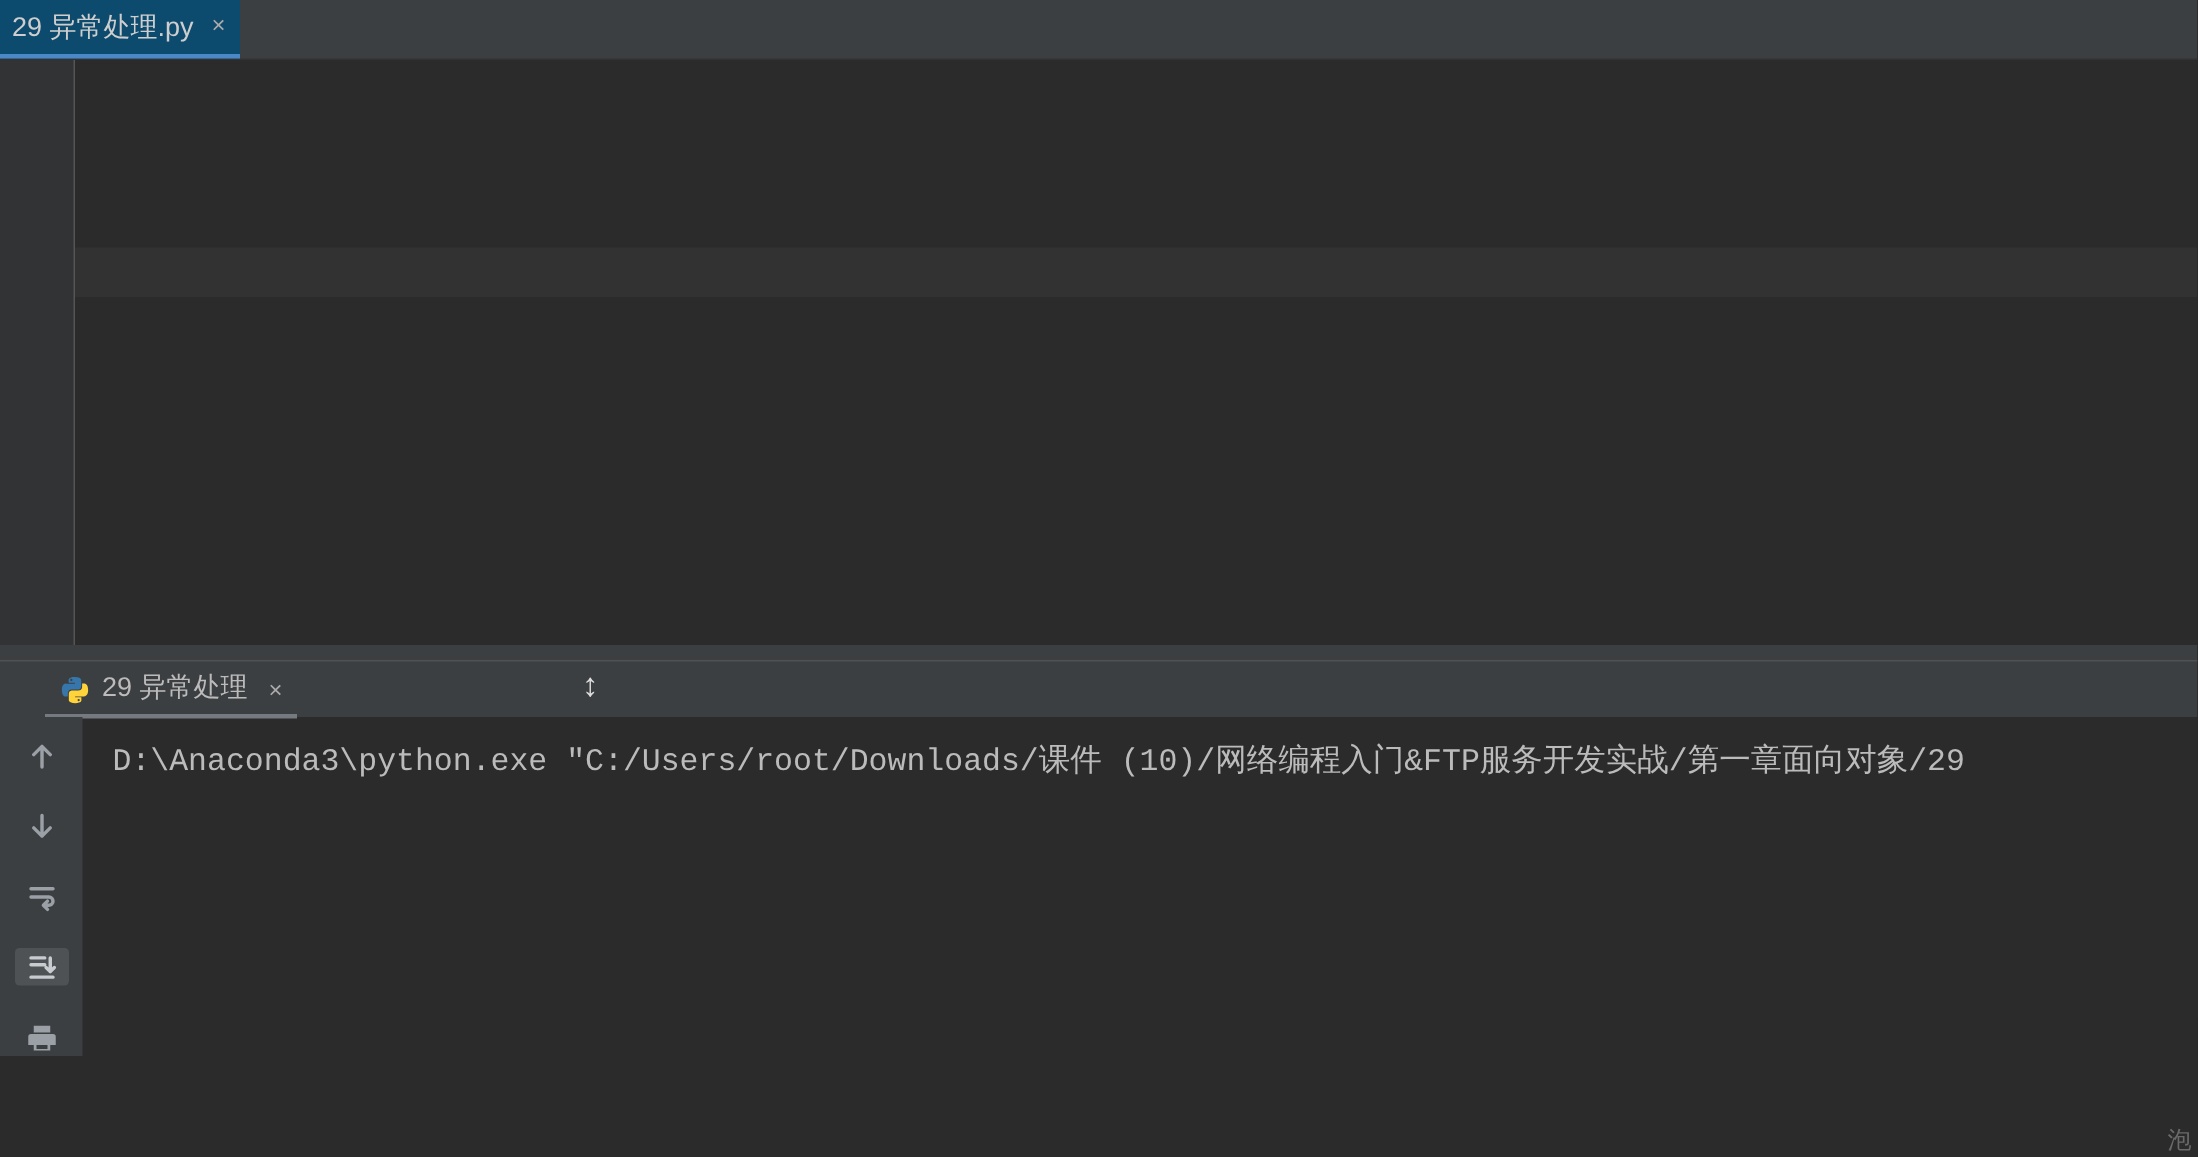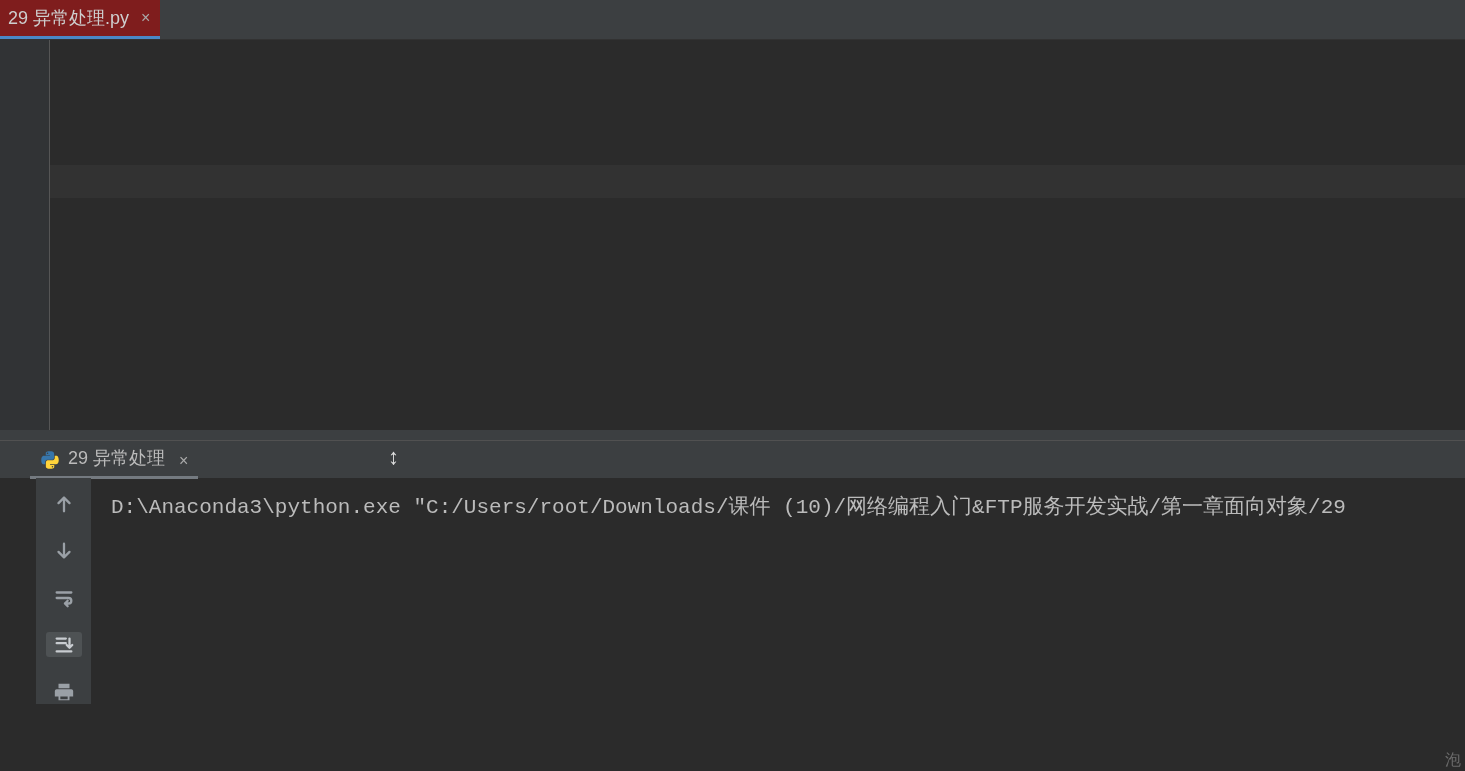--- a/index.html
+++ b/index.html
@@ -21,21 +21,21 @@
       height: 40px;
       background: #3c3f41;
       display: flex;
       align-items: stretch;
       border-bottom: 1px solid #323232;
     }
     .editor-tab {
       display: flex;
       align-items: center;
       padding: 0 10px 0 8px;
-      background: #7f1d1d;
+      background: #0c4a6e;
       border-bottom: 3px solid #4a88c7;
       cursor: pointer;
       font-size: 18px;
       color: #cecece;
       gap: 8px;
     }
     .editor-tab .close-icon {
       font-size: 16px;
       color: #aaaaaa;
       margin-left: 4px;
@@ -105,21 +105,20 @@
       font-size: 22px;
       color: #dddddd;
       pointer-events: none;
       z-index: 10;
     }
     
     .lower-panel {
       display: flex;
       height: 226px;
       background: #2b2b2b;
-      margin-left: 36px;
     }
     .run-toolbar {
       width: 55px;
       background: #3c3f41;
       display: flex;
       flex-direction: column;
       align-items: center;
       padding-top: 14px;
       gap: 22px;
     }

